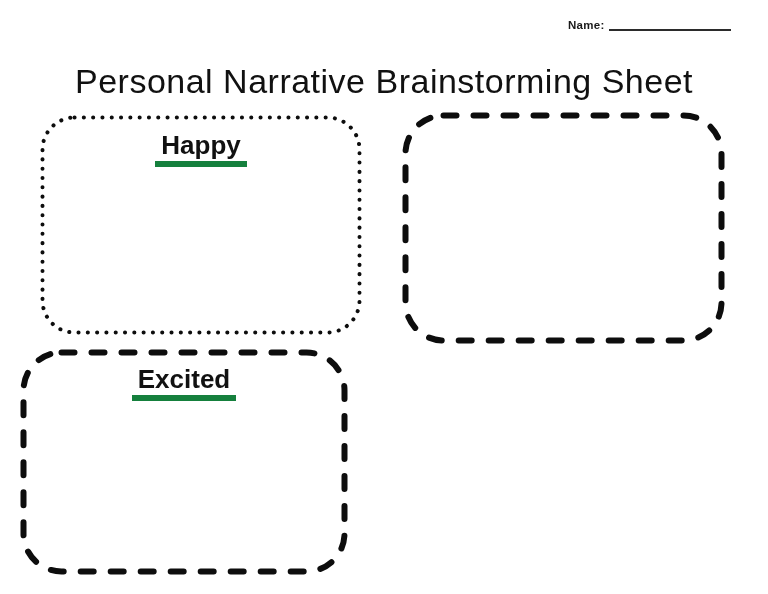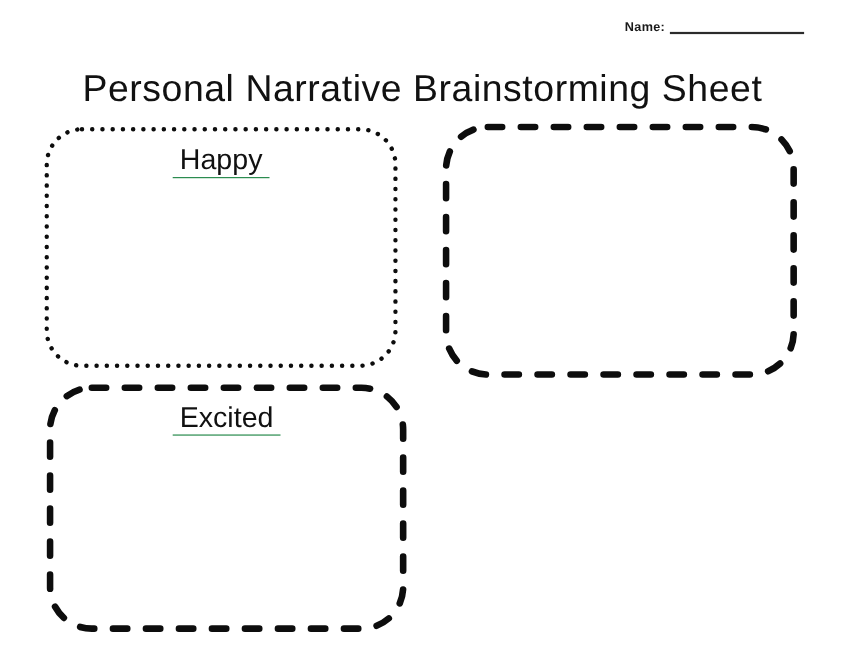--- a/index.html
+++ b/index.html
@@ -49,21 +49,21 @@
     font-weight: 400;
     letter-spacing: 0.5px;
     color: #111111;
     white-space: nowrap;
   }
 
   
   .box { position: absolute; }
   .box-happy   { left: 40px;  top: 115px; width: 322px; height: 220px; }
   .box-sad     { left: 402px; top: 112px; width: 323px; height: 232px; }
-  .box-excited { left: 42px;  top: 349px; width: 328px; height: 226px; }
+  .box-excited { left: 20px;  top: 349px; width: 328px; height: 226px; }
   .box-nervous { left: 404px; top: 347px; width: 320px; height: 227px; }
 
   .border-svg {
     position: absolute;
     inset: 0;
     display: block;
   }
   .stroke { fill: none; stroke: #0d0d0d; }
   .stroke.dotted {
     stroke-width: 4;
@@ -79,23 +79,23 @@
   .box-label {
     position: relative;
     margin-top: 16px;
     text-align: center;
     z-index: 1;
   }
   .box-label span {
     display: inline-block;
     font-family: "Liberation Sans", sans-serif;
     font-size: 26px;
-    font-weight: 400;
+    font-weight: 700;
     color: #111111;
-    border-bottom: 1px solid #15803d;
+    border-bottom: 6px solid #15803d;
     padding: 0 6px 1px 6px;
     line-height: 1.1;
   }
 
   .write-area {
     position: absolute;
     left: 12px; right: 12px; top: 56px; bottom: 12px;
   }
 </style>
 </head>

